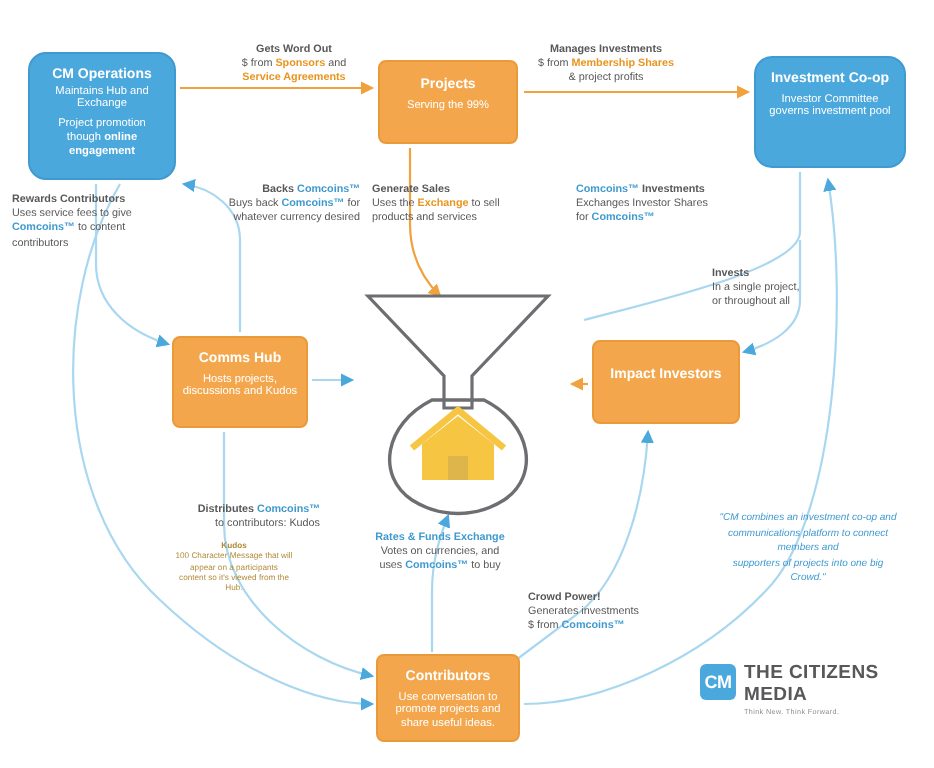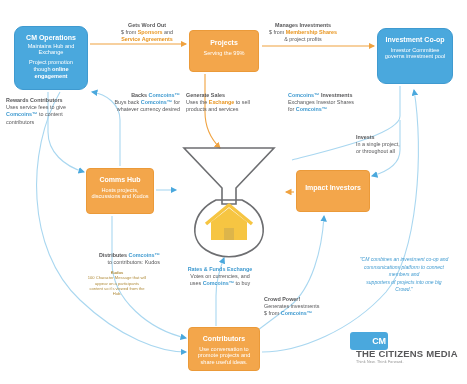--- a/index.html
+++ b/index.html
@@ -79,23 +79,22 @@
   
   #vessel{position:absolute;left:176px;top:142px;width:106px;height:118px;}
 
   
   #logo{position:absolute;left:350px;top:330px;width:112px;height:26px;}
   .logo-mark{
     position:absolute;left:0;top:2px;width:18px;height:18px;
     background:#4aa8dd;border-radius:3px;color:#fff;
     font-size:9px;font-weight:bold;text-align:center;line-height:18px;
     letter-spacing:-.3px;
-    padding-left:20px;
-  }
-  .logo-text{position:absolute;left:6px;top:1px;margin-top:17px;}
+  }
+  .logo-text{position:absolute;left:22px;top:1px;}
   .logo-text .l1{font-size:9.5px;font-weight:bold;color:#58585a;letter-spacing:.2px;}
   .logo-text .l2{font-size:3.6px;color:#8d8d8d;letter-spacing:.2px;margin-top:1px;}
 </style>
 </head>
 <body>
 
 <div class="stage">
 
 
   <svg class="lines" viewBox="0 0 467 384">

